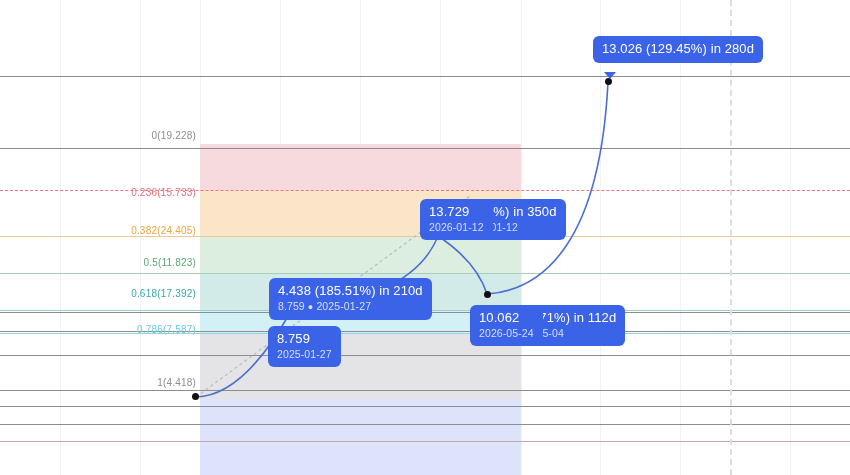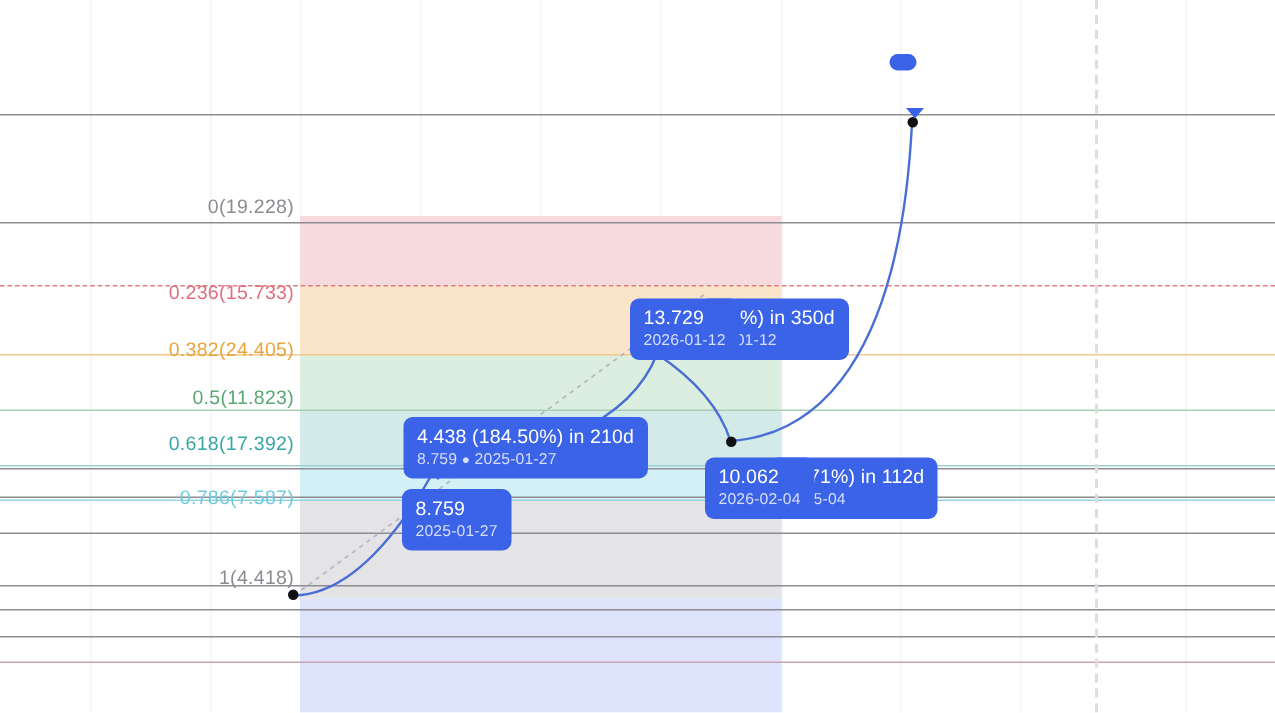--- a/index.html
+++ b/index.html
@@ -41,21 +41,21 @@
   .fibline.dashed { border-top: 1px dashed #e07a86; }
   .fibline.solid-orange { border-top: 1px solid #f0c98e; }
   .fibline.solid-green { border-top: 1px solid #a8cfb4; }
   .fibline.solid-teal { border-top: 1px solid #9ecfcf; }
   .fibline.solid-cyan { border-top: 1px solid #8fd4e0; }
 
   
   .fiblabel {
     position: absolute;
     right: 0;
-    font-size: 13px;
+    font-size: 10px;
     letter-spacing: .2px;
     white-space: nowrap;
     text-align: right;
   }
   .fiblabel-wrap { position: absolute; left: 0; width: 196px; }
 
   
   #curve-svg { position: absolute; left: 0; top: 0; }
 
   
@@ -175,42 +175,43 @@
     <div class="l1">.73%) in 350d</div>
     <div class="l2">26-01-12</div>
   </div>
 
   <div class="tip behind" style="left:512px; top:305px; z-index:2">
     <div class="l1">26.71%) in 112d</div>
     <div class="l2">26-05-04</div>
   </div>
 
   <div class="tip" style="left:593px; top:36px; z-index:6">
+    <div class="l1">13.026 (129.45%) in 280d</div>
   </div>
   <div class="tip-arrow" style="left:604px; top:72px; z-index:6"></div>
 
   <div class="tip" style="left:269px; top:278px; z-index:5">
-    <div class="l1">4.438 (184.50%) in 210d</div>
+    <div class="l1">4.438 (185.51%) in 210d</div>
     <div class="l2">
       <span>8.759</span>
       <span class="clock">●</span>
       <span>2025-01-27</span>
     </div>
   </div>
   <div class="tip-arrow" style="left:286px; top:313px; z-index:5"></div>
 
   <div class="tip" style="left:420px; top:199px; z-index:4">
     <div class="l1">13.729</div>
     <div class="l2">2026-01-12</div>
   </div>
   <div class="tip-arrow" style="left:431px; top:232px; z-index:4"></div>
 
   <div class="tip" style="left:470px; top:305px; z-index:4">
     <div class="l1">10.062</div>
-    <div class="l2">2026-02-04</div>
+    <div class="l2">2026-05-24</div>
   </div>
 
   <div class="tip" style="left:268px; top:326px; z-index:5">
     <div class="l1">8.759</div>
     <div class="l2">2025-01-27</div>
   </div>
 
 
 </div>
 

